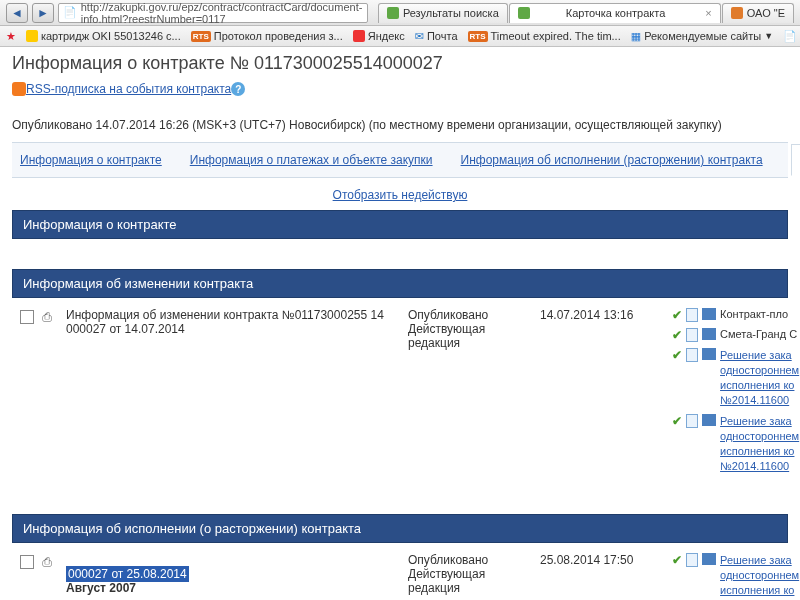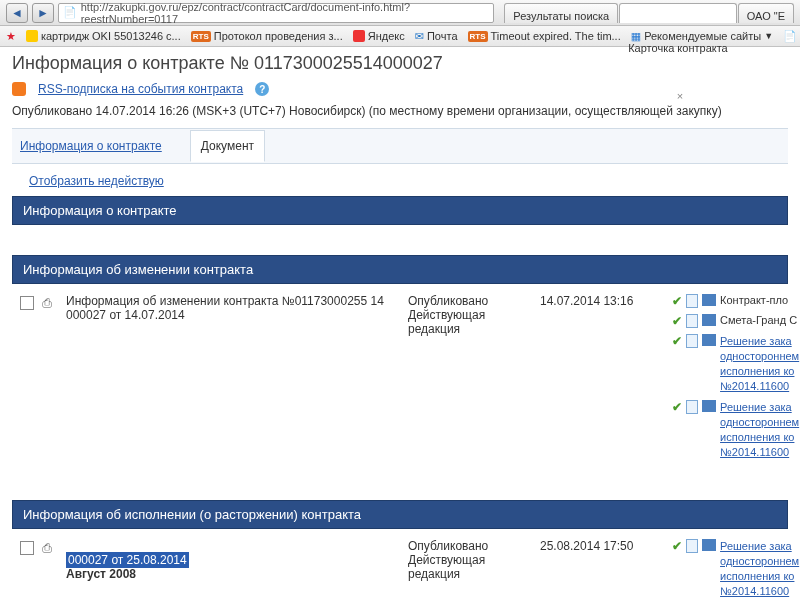--- a/index.html
+++ b/index.html
@@ -2,42 +2,42 @@
 <html><head>
 <meta charset="utf-8">
 <style>
   * { box-sizing: border-box; margin: 0; padding: 0; }
   body { font-family: Arial, Helvetica, sans-serif; font-size: 12px; background: #fff; color: #333; width: 800px; overflow: hidden; }
   .browser-toolbar { background: linear-gradient(#f8f8f8,#e2e2e2); border-bottom: 1px solid #bcbcbc; padding: 3px 6px; display: flex; align-items: center; gap: 4px; height: 26px; }
   .nav-arrow { width: 22px; height: 20px; background: linear-gradient(#f5f5f5,#d9d9d9); border: 1px solid #9a9a9a; border-radius: 3px; display:flex;align-items:center;justify-content:center;color:#3060a0;font-size:12px; }
   .url-bar { flex: 1; height: 20px; background: #fff; border: 1px solid #a7a7a7; border-radius: 2px; display:flex; align-items:center; padding: 0 4px; gap:4px; font-size: 11px; color:#555;}
   .url-icon { width:14px;height:14px; display:inline-flex;align-items:center;justify-content:center;}
   .tab-strip { display:flex; align-items:center; gap:1px; margin-left:6px;}
-  .tab { height:20px; padding: 2px 8px; background: linear-gradient(#fcfcfc,#e8e8e8); border:1px solid #aaa; border-bottom:none; border-radius:3px 3px 0 0; font-size:11px; display:flex;align-items:center;gap:4px; white-space:nowrap;flex-direction:column;}
+  .tab { height:20px; padding: 2px 8px; background: linear-gradient(#fcfcfc,#e8e8e8); border:1px solid #aaa; border-bottom:none; border-radius:3px 3px 0 0; font-size:11px; display:flex;align-items:center;gap:4px; white-space:nowrap;}
   .tab.active { background:#fff;gap:36px; }
   .dot { width:12px;height:12px;border-radius:2px;display:inline-block;}
   .dot-y{background:#ffcc00;}
   .dot-g{background:#5fa845;}
   .dot-o{background:#e07b2c;}
   .bookmarks { background:linear-gradient(#f7f7f7,#e7e7e7); border-bottom:1px solid #c2c2c2; padding: 3px 6px; display:flex; align-items:center; gap:10px; font-size:11px; color:#333;}
   .bookmarks .icon { width:14px;height:14px; display:inline-flex;align-items:center;justify-content:center;}
   .fav-red{color:#d23;}
   .bkm { display:flex;align-items:center;gap:3px; white-space:nowrap;}
   .rts{background:#e06a1e;color:#fff;font-size:8px;font-weight:bold;padding:1px 2px;border-radius:2px;}
   .content { padding: 4px 12px 0 12px; }
   .page-title { font-size: 18px; color:#444; margin: 2px 0 8px 0; white-space:nowrap; overflow:hidden;}
-  .rss-row { display:flex;align-items:center;gap:12px; margin: 4px 0 8px 0;}
+  .rss-row { display:flex;align-items:center;gap:0; margin: 4px 0 22px 0;}
   .rss-icon { width:14px;height:14px;background:#f37a1f;border-radius:3px;}
   .rss-link { color:#2a5db0; text-decoration:underline; font-size:12px;}
   .help-ic{width:14px;height:14px;border-radius:50%;background:#5aa7e0;color:#fff;display:inline-flex;align-items:center;justify-content:center;font-size:10px;font-weight:bold;}
   .published { margin: 4px 0 10px 0; font-size:12px; white-space:nowrap; overflow:hidden;}
   .tablinks { border-top:1px solid #d0dbe6; border-bottom:1px solid #d0dbe6; background:#f4f7fb; display:flex; align-items:center; padding: 10px 8px; gap:28px; margin-bottom: 10px; white-space:nowrap;}
   .tablinks a { color:#2a5db0; text-decoration:underline; font-size:12px;}
   .tablinks .active-tab { background:#fff; border:1px solid #d0dbe6; border-bottom-color:#fff; padding:8px 10px; margin:-10px 0; color:#333; text-decoration:none;}
-  .right-link { text-align:left; padding-right:0; color:#2a5db0; text-decoration:underline; font-size:12px; margin: 6px 17px;}
+  .right-link { text-align:center; padding-right:0; color:#2a5db0; text-decoration:underline; font-size:12px; margin: 6px 17px;}
   .bar { background:#2b4e87; color:#fff; padding: 6px 10px; border:1px solid #1f3c69; font-size:13px; margin-top:8px;}
   .section-body { padding: 10px 8px 4px 8px; display:flex; gap:12px; }
   .row-icons { display:flex; gap:6px; align-items:flex-start; padding-top:2px;}
   .ic { width:14px;height:14px; display:inline-block;}
   .ic-doc { border:1px solid #888;background:#fff;}
   .ic-print { display:inline-flex;align-items:center;justify-content:center;color:#555;font-size:12px;}
   .col-main { flex: 0 0 330px; }
   .col-status { flex: 0 0 120px; }
   .col-date { flex: 0 0 120px; }
   .col-files { flex:1; display:flex;flex-direction:column;gap:6px;}
@@ -117,20 +117,22 @@
   <div class="rss-row">
     <span class="rss-icon"></span>
     <a class="rss-link">RSS-подписка на события контракта</a>
     <span class="help-ic">?</span>
   </div>
 
   <div class="published">Опубликовано 14.07.2014 16:26 (MSK+3 (UTC+7) Новосибирск) (по местному времени организации, осуществляющей закупку)</div>
 
   <div class="tablinks">
     <a>Информация о контракте</a>
+    <a>Информация о платежах и объекте закупки</a>
+    <a>Информация об исполнении (расторжении) контракта</a>
     <span class="active-tab">Документ</span>
   </div>
 
   <div class="right-link"><span>Отобразить недействую</span></div>
 
   <div class="bar">Информация о контракте</div>
 
   <div class="bar" style="margin-top:30px;">Информация об изменении контракта</div>
   <div class="section-body">
     <div class="row-icons">
@@ -185,21 +187,21 @@
 
   <div class="bar">Информация об исполнении (о расторжении) контракта</div>
   <div class="section-body">
     <div class="row-icons">
       <span class="ic ic-doc"></span>
       <span class="ic ic-print">⎙</span>
     </div>
     <div class="col-main">
       <br>
       <span class="hl">000027 от 25.08.2014</span><br>
-      <b>Август 2008</b>
+      <b>Август 2007</b>
     </div>
     <div class="col-status">
       <div>Опубликовано</div>
       <div>Действующая редакция</div>
     </div>
     <div class="col-date"><span>25.08.2014 17:50</span></div>
     <div class="col-files">
       <div class="file-row">
         <span class="tick">✔</span>
         <span class="page-ic"></span>

